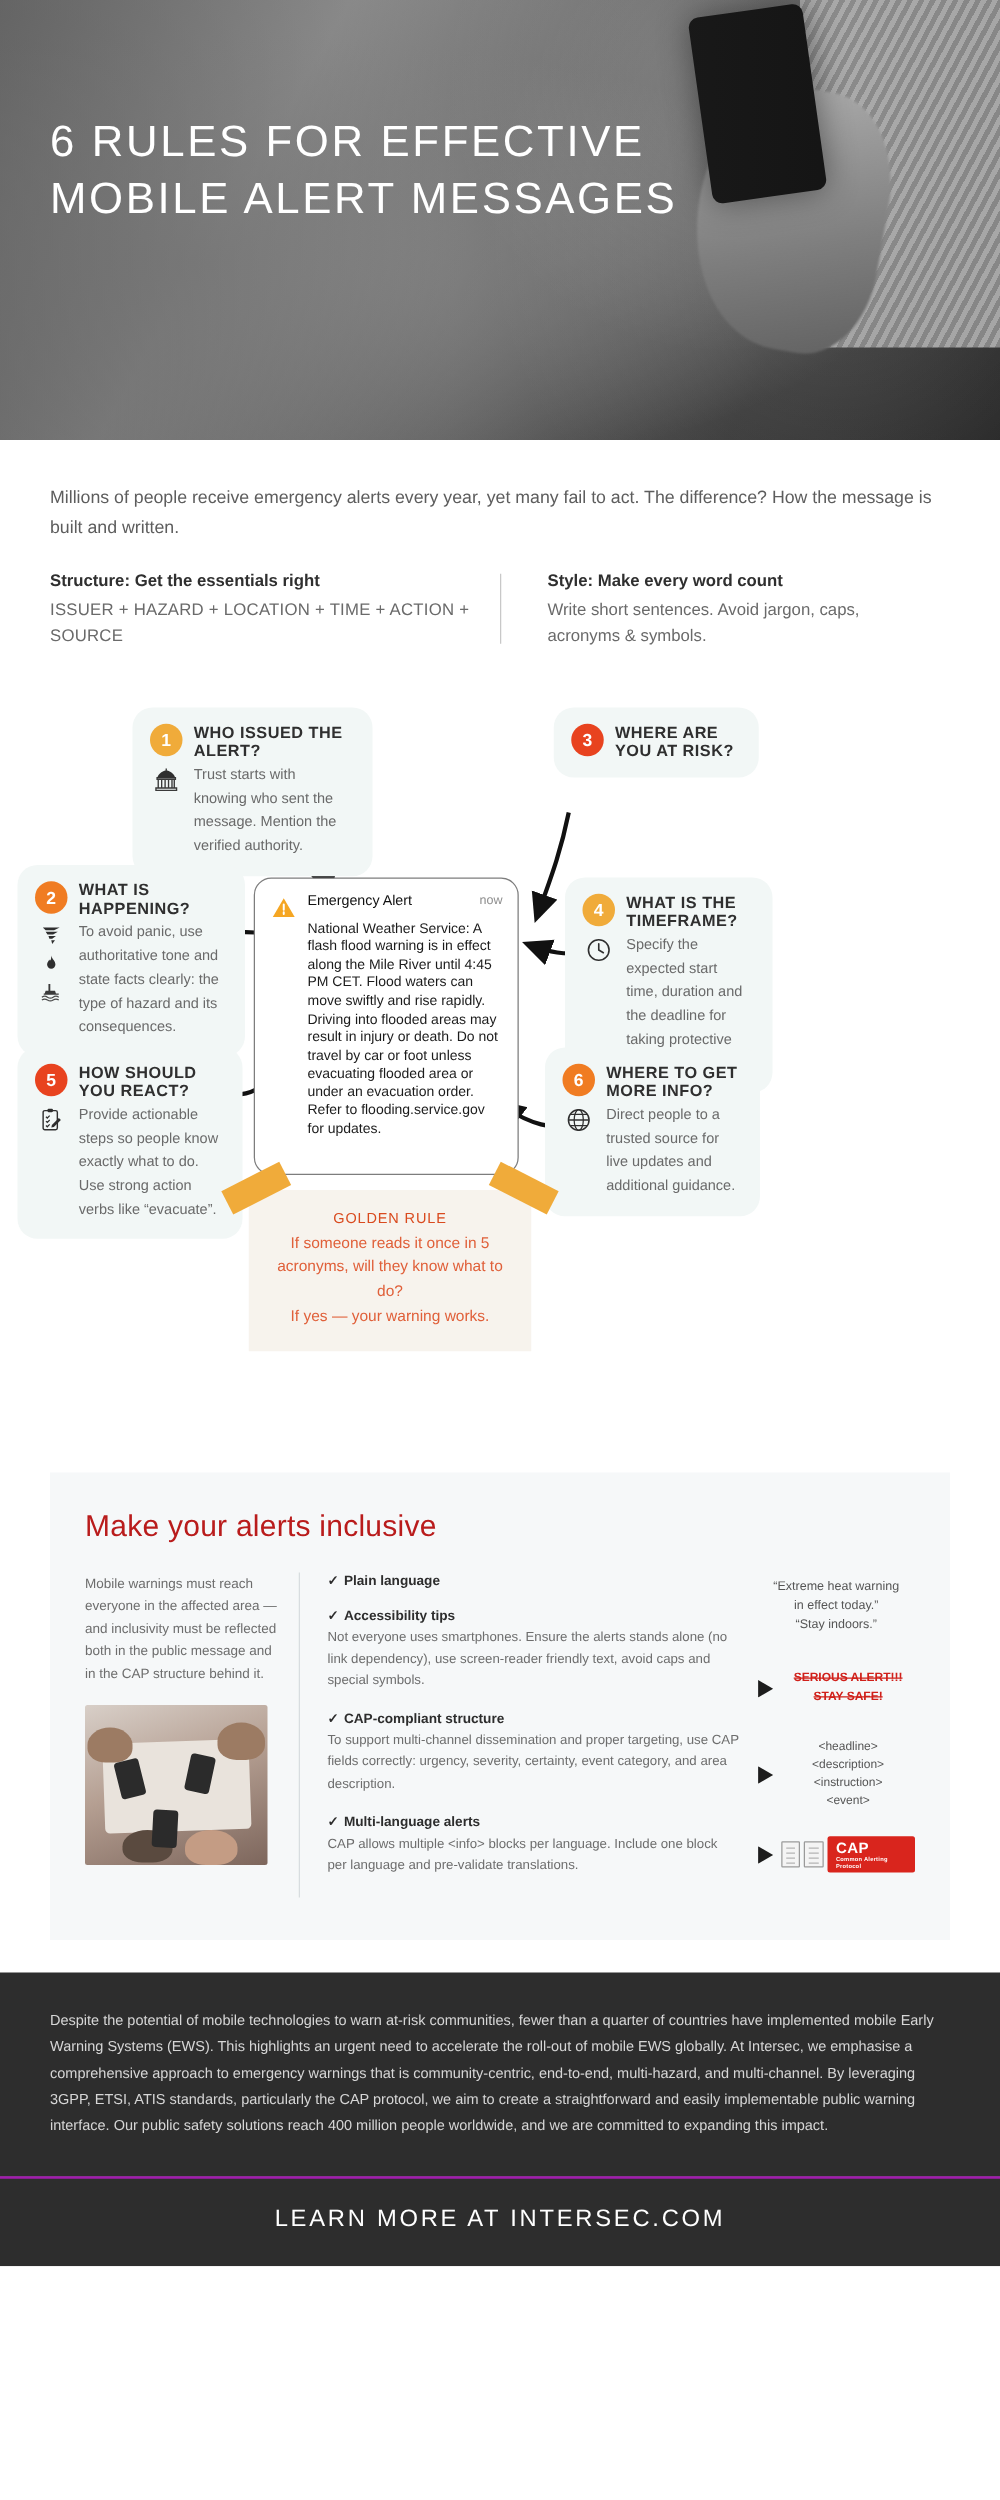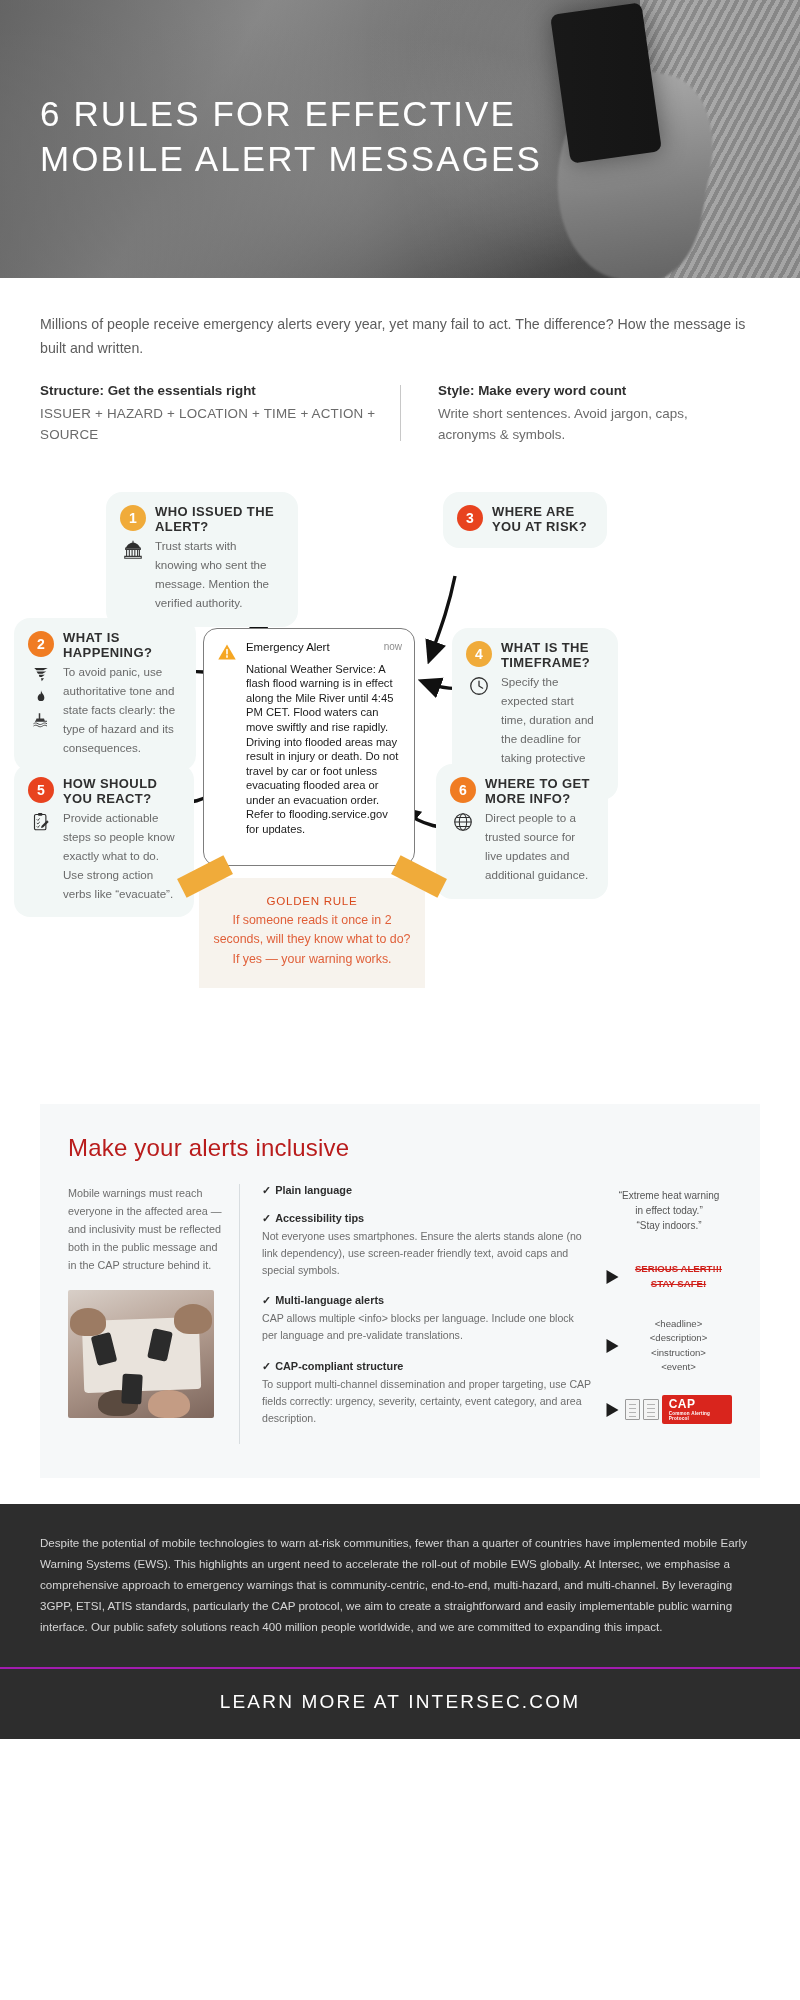--- a/index.html
+++ b/index.html
@@ -9,21 +9,21 @@
     background: #ffffff;
     color: #333;
     width: 800px;
     position: relative;
   }
   .page { width: 800px; position: relative; overflow: hidden; }
 
   
   .hero {
     position: relative;
-    height: 278px;
+    height: 352px;
     background:
       radial-gradient(circle at 72% 18%, rgba(255,255,255,0.22), transparent 34%),
       radial-gradient(circle at 83% 52%, rgba(255,255,255,0.16), transparent 40%),
       radial-gradient(ellipse at 20% 60%, #9b9b9b, transparent 62%),
       linear-gradient(120deg, #8a8a8a 0%, #a8a8a8 28%, #6e6e6e 55%, #3a3a3a 78%, #2a2a2a 100%);
       overflow: hidden;
   }
   .hero::after {
     content: "";
     position: absolute; inset: 0;
@@ -410,22 +410,22 @@
         <div class="alert-title">Emergency Alert</div>
         <div class="alert-now">now</div>
       </div>
       <div class="alert-msg">National Weather Service: A flash flood warning is in effect along the Mile River until 4:45 PM CET. Flood waters can move swiftly and rise rapidly. Driving into flooded areas may result in injury or death. Do not travel by car or foot unless evacuating flooded area or under an evacuation order. Refer to flooding.service.gov for updates.</div>
     </div>
 
     <div class="golden">
       <div class="tape left"></div>
       <div class="tape right"></div>
       <div class="gr-title">GOLDEN RULE</div>
-      <div class="gr-line">If someone reads it once in 2</div>
-      <div class="gr-line">seconds, will they know what to do?</div>
+      <div class="gr-line">If someone reads it once in 5</div>
+      <div class="gr-line">acronyms, will they know what to do?</div>
       <div class="gr-line">If yes — your warning works.</div>
     </div>
   </div>
 
   <div class="inclusive">
     <h2>Make your alerts inclusive</h2>
     <div class="inc-grid">
 
       <div class="inc-left">
         <p>Mobile warnings must reach everyone in the affected area — and inclusivity must be reflected both in the public message and in the CAP structure behind it.</p>
@@ -443,26 +443,26 @@
 
       <div class="inc-mid">
         <div class="tip">
           <div class="tip-h"><span class="chk">✓</span><span>Plain language</span></div>
         </div>
         <div class="tip">
           <div class="tip-h"><span class="chk">✓</span><span>Accessibility tips</span></div>
           <div class="tip-b">Not everyone uses smartphones. Ensure the alerts stands alone (no link dependency), use screen-reader friendly text, avoid caps and special symbols.</div>
         </div>
         <div class="tip">
+          <div class="tip-h"><span class="chk">✓</span><span>CAP-compliant structure</span></div>
+          <div class="tip-b">To support multi-channel dissemination and proper targeting, use CAP fields correctly: urgency, severity, certainty, event category, and area description.</div>
+        </div>
+        <div class="tip">
           <div class="tip-h"><span class="chk">✓</span><span>Multi-language alerts</span></div>
           <div class="tip-b">CAP allows multiple &lt;info&gt; blocks per language. Include one block per language and pre-validate translations.</div>
-        </div>
-        <div class="tip">
-          <div class="tip-h"><span class="chk">✓</span><span>CAP-compliant structure</span></div>
-          <div class="tip-b">To support multi-channel dissemination and proper targeting, use CAP fields correctly: urgency, severity, certainty, event category, and area description.</div>
         </div>
       </div>
 
       <div class="inc-right">
         <div class="ex" style="min-height:54px">
           <div class="ex-body">
             <div>“Extreme heat warning</div>
             <div>in effect today.”</div>
             <div>“Stay indoors.”</div>
           </div>

